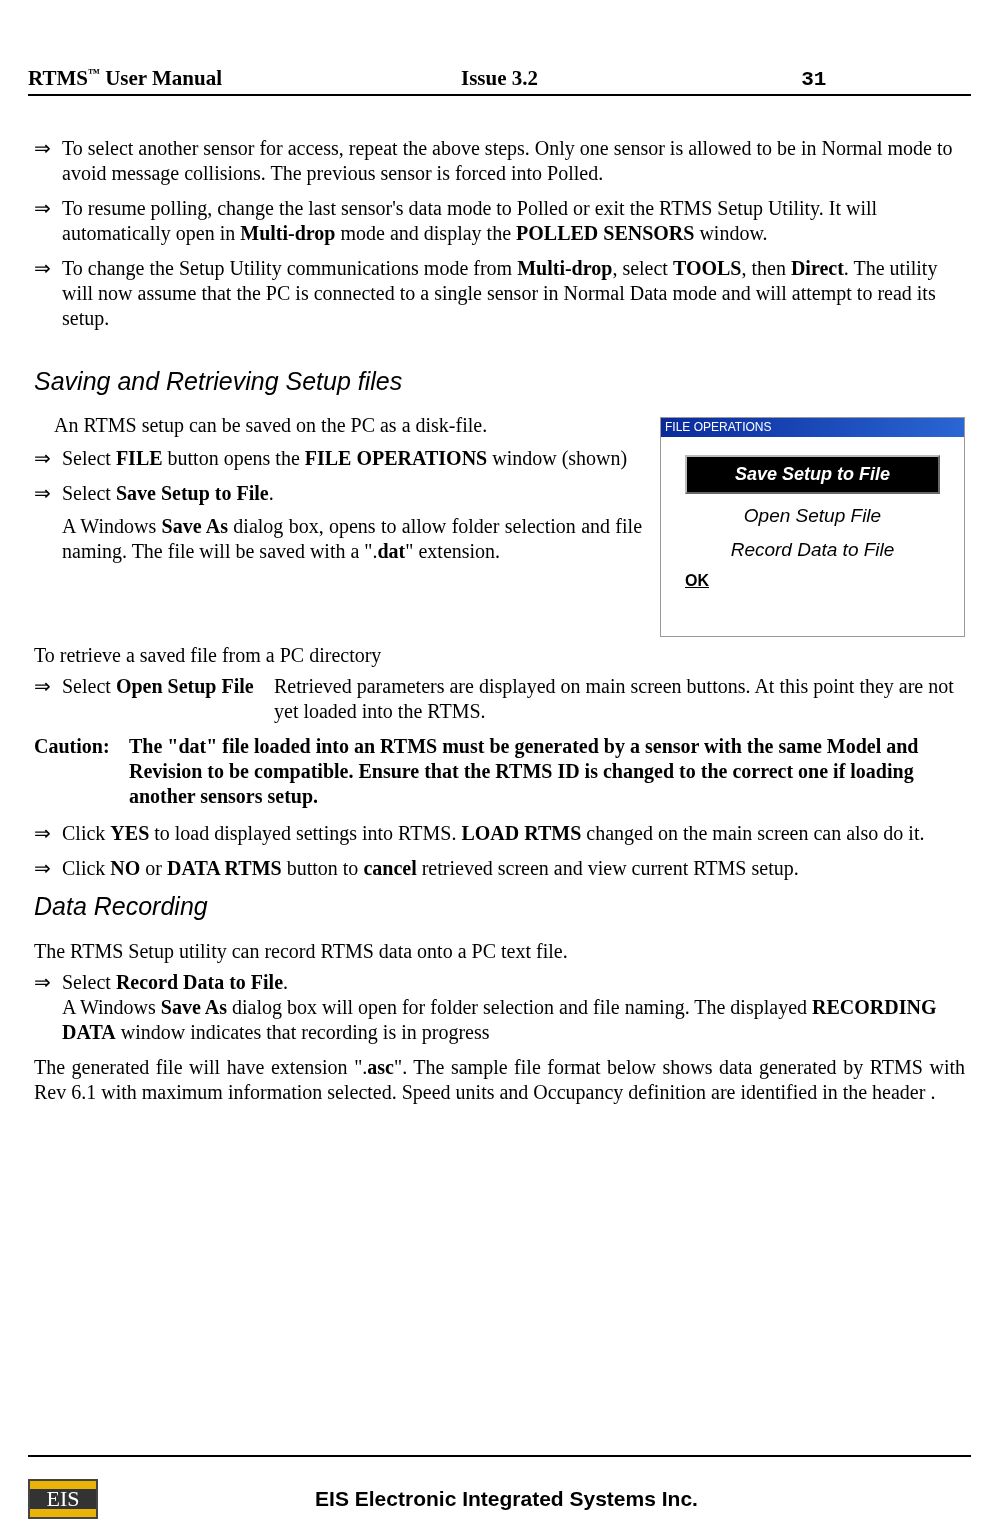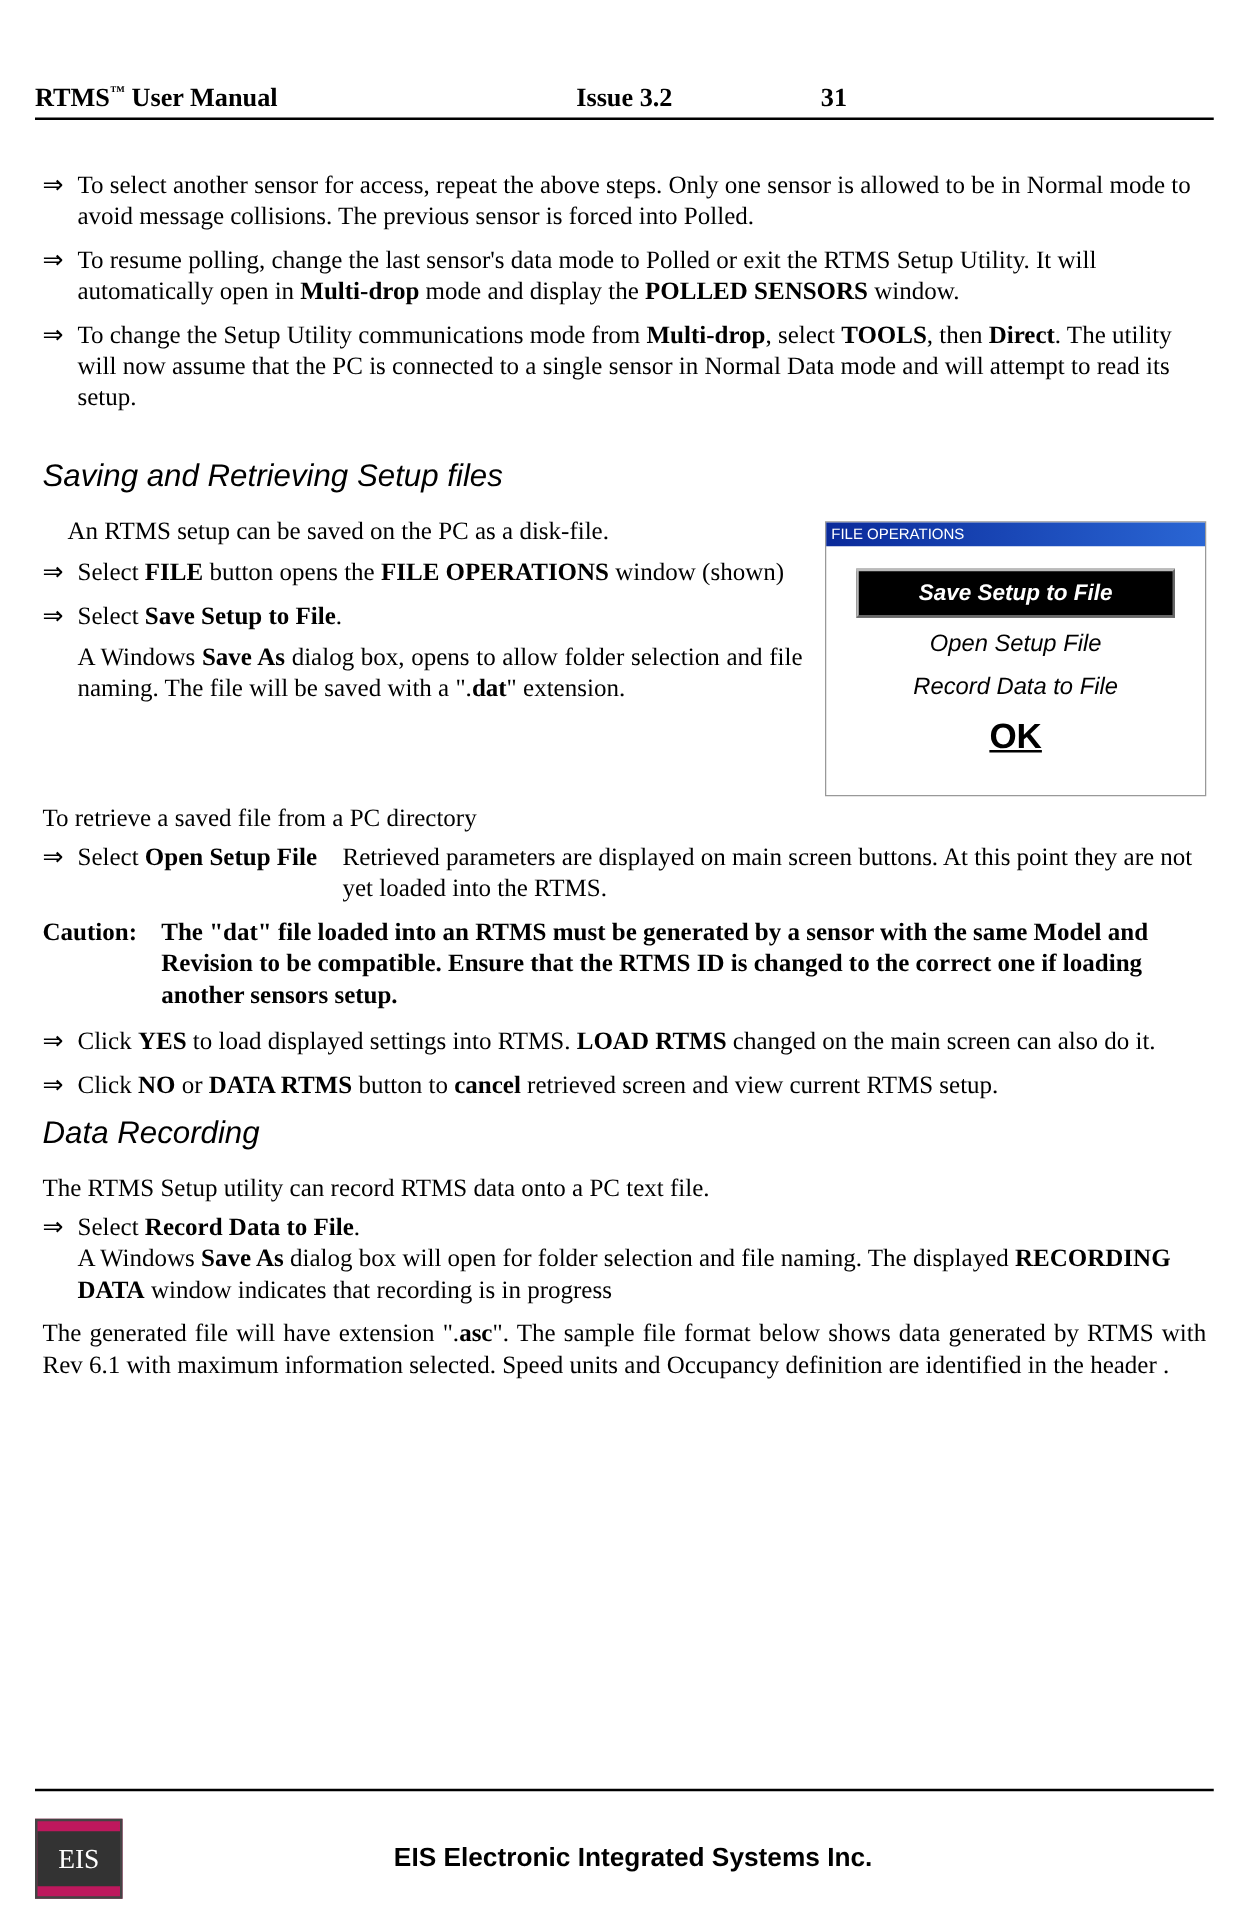--- a/index.html
+++ b/index.html
@@ -18,21 +18,21 @@
     justify-content: space-between;
     align-items: baseline;
     font-size: 21px;
     font-weight: bold;
     border-bottom: 2px solid #000;
     padding-bottom: 3px;
     margin-bottom: 40px;
   }
   .header-left { flex:1; text-align:left;margin-top:41px; }
   .header-center { flex:1; text-align:center; }
-  .header-right { flex:1; text-align:left; }
+  .header-right { flex:1; text-align:center;font-family:Liberation Mono, monospace; }
   .content {
     padding: 0 6px;
     font-size: 20px;
     line-height: 1.25;
   }
   .bullet {
     display: flex;
     margin-bottom: 10px;
   }
   .bullet .arrow {
@@ -86,23 +86,22 @@
     margin-bottom: 10px;
   }
   .float-fig .opt {
     font-style: italic;
     text-align: center;
     font-size: 19px;
     margin: 8px 0 10px 0;
   }
   .float-fig .ok {
     font-weight: bold;
-    text-align: center;
     text-decoration: underline;
-    font-size: 28px;
+    font-size: 16px;
     margin-top: 8px;
   }
   .caution {
     display:flex;
     margin: 10px 0 12px 0;
     font-weight: bold;
   }
   .caution .lbl { width: 95px; flex-shrink:0; }
   .caution .txt { flex:1; }
   .hang2 {
@@ -121,23 +120,23 @@
   .footer-rule {
     border-top: 2px solid #000;
     margin-bottom: 22px;
   }
   .footer-line {
     display:flex;
     align-items:center;
   }
   .logo {
     width: 70px;
-    height: 64px;
+    height: 40px;
     position: relative;
-    background:#be185d;
+    background:#eab308;
     border:2px solid #444;
     margin-right: 14px;
     box-sizing:border-box;
   }
   .logo-band {
     position:absolute; left:0; right:0; top:8px; bottom:8px;
     background:#333;
     display:flex; align-items:center; justify-content:center;
     color:#fff; font-family: Georgia,serif; font-size:22px;
   }

